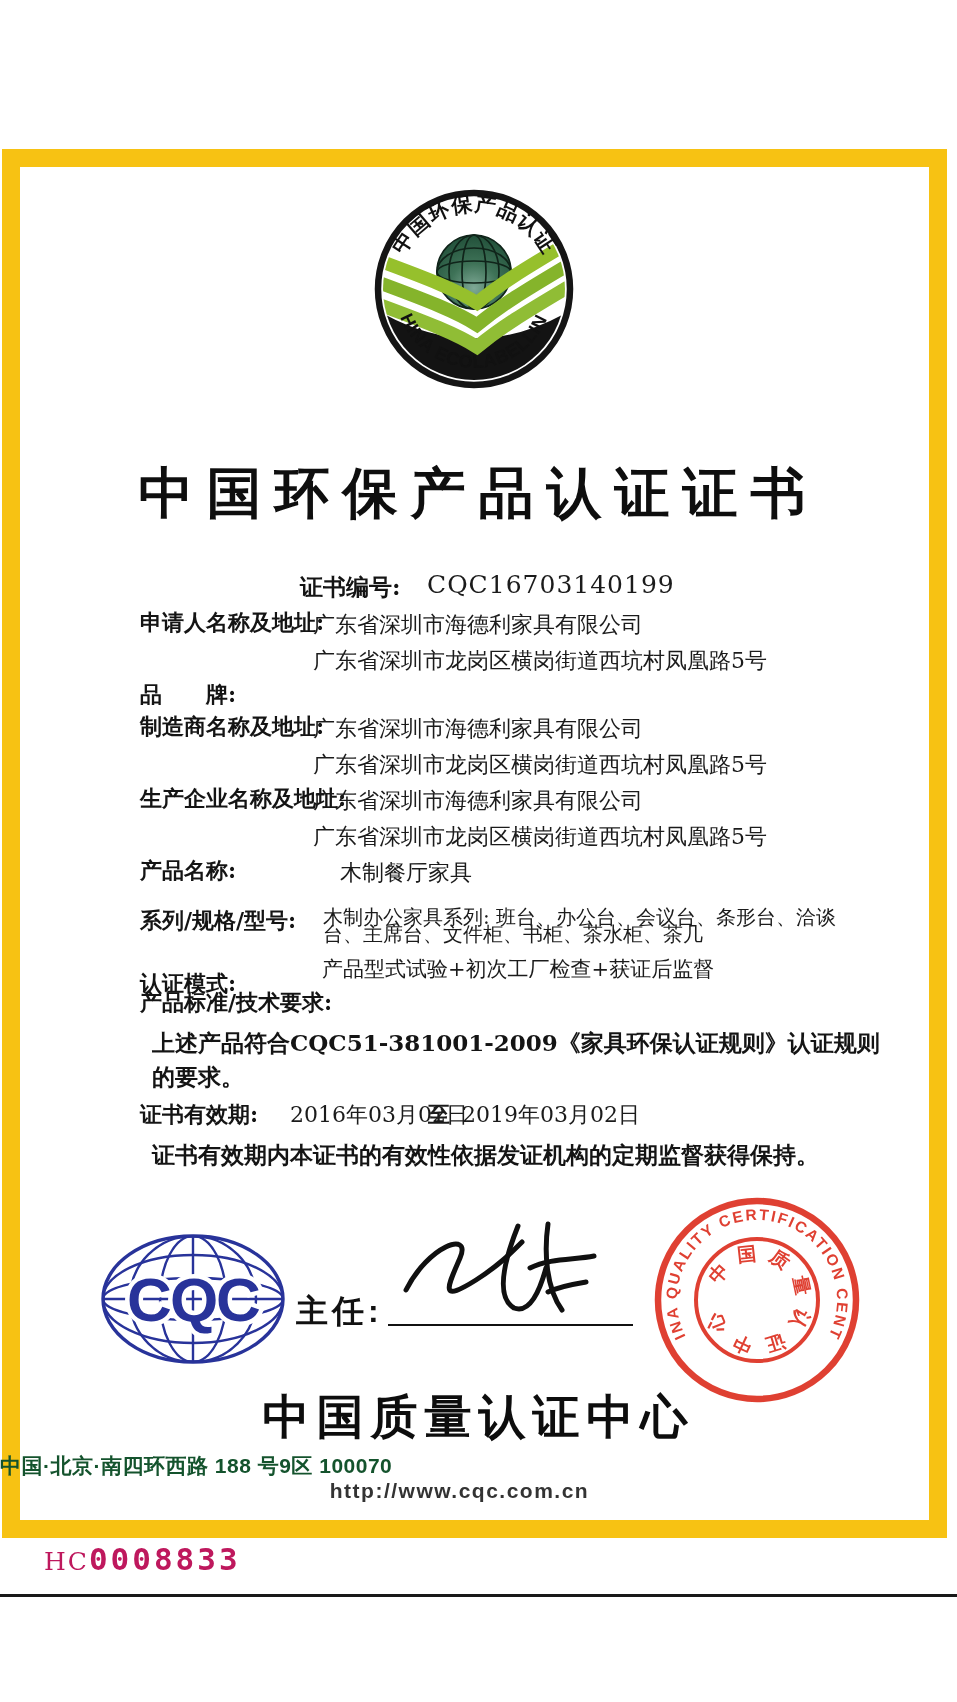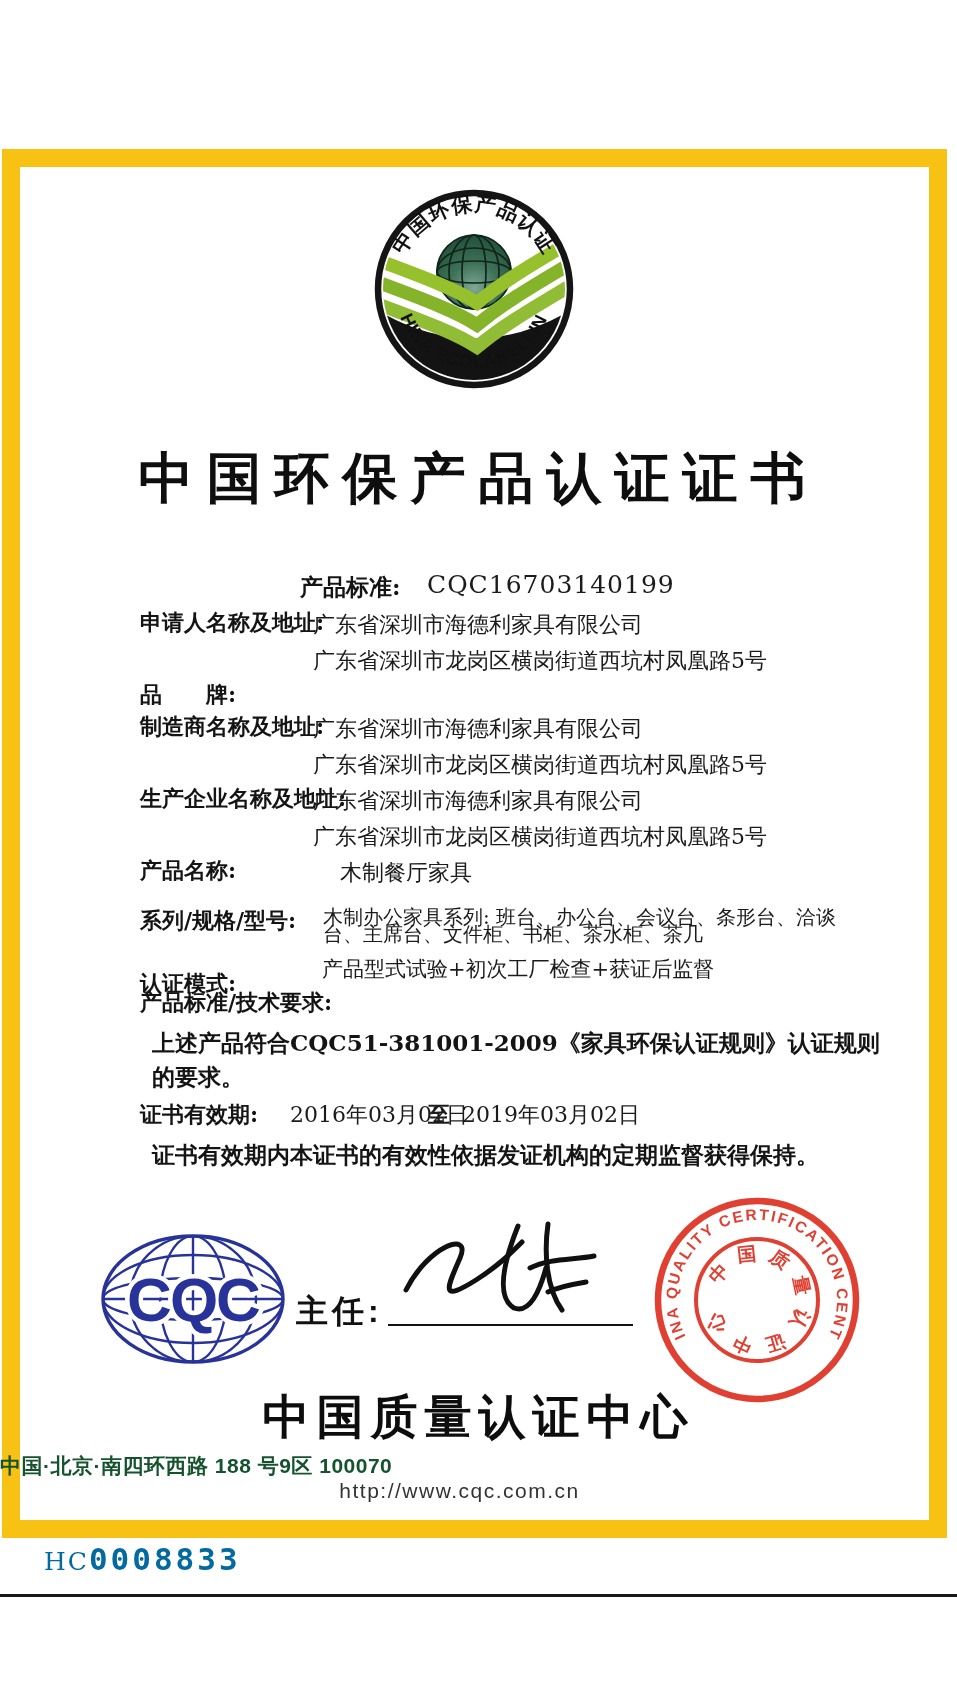--- a/index.html
+++ b/index.html
@@ -8,21 +8,21 @@
     font-family:"Liberation Sans", sans-serif;color:#161616;
     -webkit-font-smoothing:antialiased;
   }
   .page{position:absolute;inset:0;overflow:hidden;}
   .frame{
     position:absolute;left:2px;top:149px;width:909px;height:1353px;
     border:18px solid #F7C213;background:#fff;
   }
   .abs{position:absolute;}
   .title{
-    position:absolute;left:0;right:0;top:442px;margin:0;text-align:center;
+    position:absolute;left:0;right:0;top:442px;margin:15px;text-align:center;
     font-size:55px;font-weight:900;letter-spacing:13px;color:#0e0e0e;
     font-family:"Liberation Sans", sans-serif;white-space:nowrap;
   }
   .lbl{
     position:absolute;left:140px;font-size:22px;font-weight:700;
     font-family:"DejaVu Serif", serif;color:#141414;white-space:nowrap;
   }
   .val{
     position:absolute;left:313px;font-size:22px;font-weight:400;
     font-family:"DejaVu Serif", serif;color:#1b1b1b;white-space:nowrap;
@@ -42,24 +42,24 @@
   .org-name{
     position:absolute;left:0;right:0;top:1386px;text-align:center;margin:0;
     font-size:47px;font-weight:800;letter-spacing:7px;color:#0d0d0d;white-space:nowrap;
   }
   .org-address{
     position:absolute;left:0;right:8px;top:1452px;text-align:left;
     font-size:21px;font-weight:700;letter-spacing:0.5px;color:#14532d;white-space:nowrap;
   }
   .org-site{
     position:absolute;left:0;right:38px;top:1479px;text-align:center;
-    font-size:21px;font-weight:400;letter-spacing:1.5px;color:#333;white-space:nowrap;
+    font-size:21px;font-weight:700;letter-spacing:1.5px;color:#333;white-space:nowrap;
   }
   .serial{
-    position:absolute;left:44px;top:1541px;display:flex;align-items:baseline;color:#0369a1;
+    position:absolute;left:44px;top:1541px;display:flex;align-items:baseline;color:#be185d;
   }
   .serial-prefix{font-family:"DejaVu Serif", serif;font-size:25px;letter-spacing:2px;}
   .serial-num{
     font-family:"DejaVu Sans Mono", monospace;font-size:31px;font-weight:700;
     letter-spacing:3px;
   }
   .bottom-rule{position:absolute;left:0;top:1594px;width:957px;height:3px;background:#181818;}
   svg text{font-family:"Liberation Sans", sans-serif;}
 </style>
 </head>
@@ -102,21 +102,21 @@
     <text font-size="21" font-weight="700" letter-spacing="1" fill="#111">
       <textPath href="#ecoArcTop" startOffset="50%" text-anchor="middle">中国环保产品认证</textPath>
     </text>
     <text font-size="18" font-weight="700" letter-spacing="0.8" fill="#111">
       <textPath href="#ecoArcBottom" startOffset="50%" text-anchor="middle">CHINA ECOLABELLING</textPath>
     </text>
   </svg>
 
   <h1 class="title">中国环保产品认证证书</h1>
 
-  <span class="lbl certno-lbl" style="top:572px;">产品标准:</span>
+  <span class="lbl certno-lbl" style="top:572px;">证书编号:</span>
   <span class="val certno-val" style="top:570px;">CQC16703140199</span>
 
   <span class="lbl" style="top:608px;">申请人名称及地址:</span>
   <span class="val" style="top:610px;">广东省深圳市海德利家具有限公司</span>
   <span class="val" style="top:646px;">广东省深圳市龙岗区横岗街道西坑村凤凰路5号</span>
 
   <span class="lbl" style="top:680px;">品　　牌:</span>
 
   <span class="lbl" style="top:712px;">制造商名称及地址:</span>
   <span class="val" style="top:714px;">广东省深圳市海德利家具有限公司</span>

